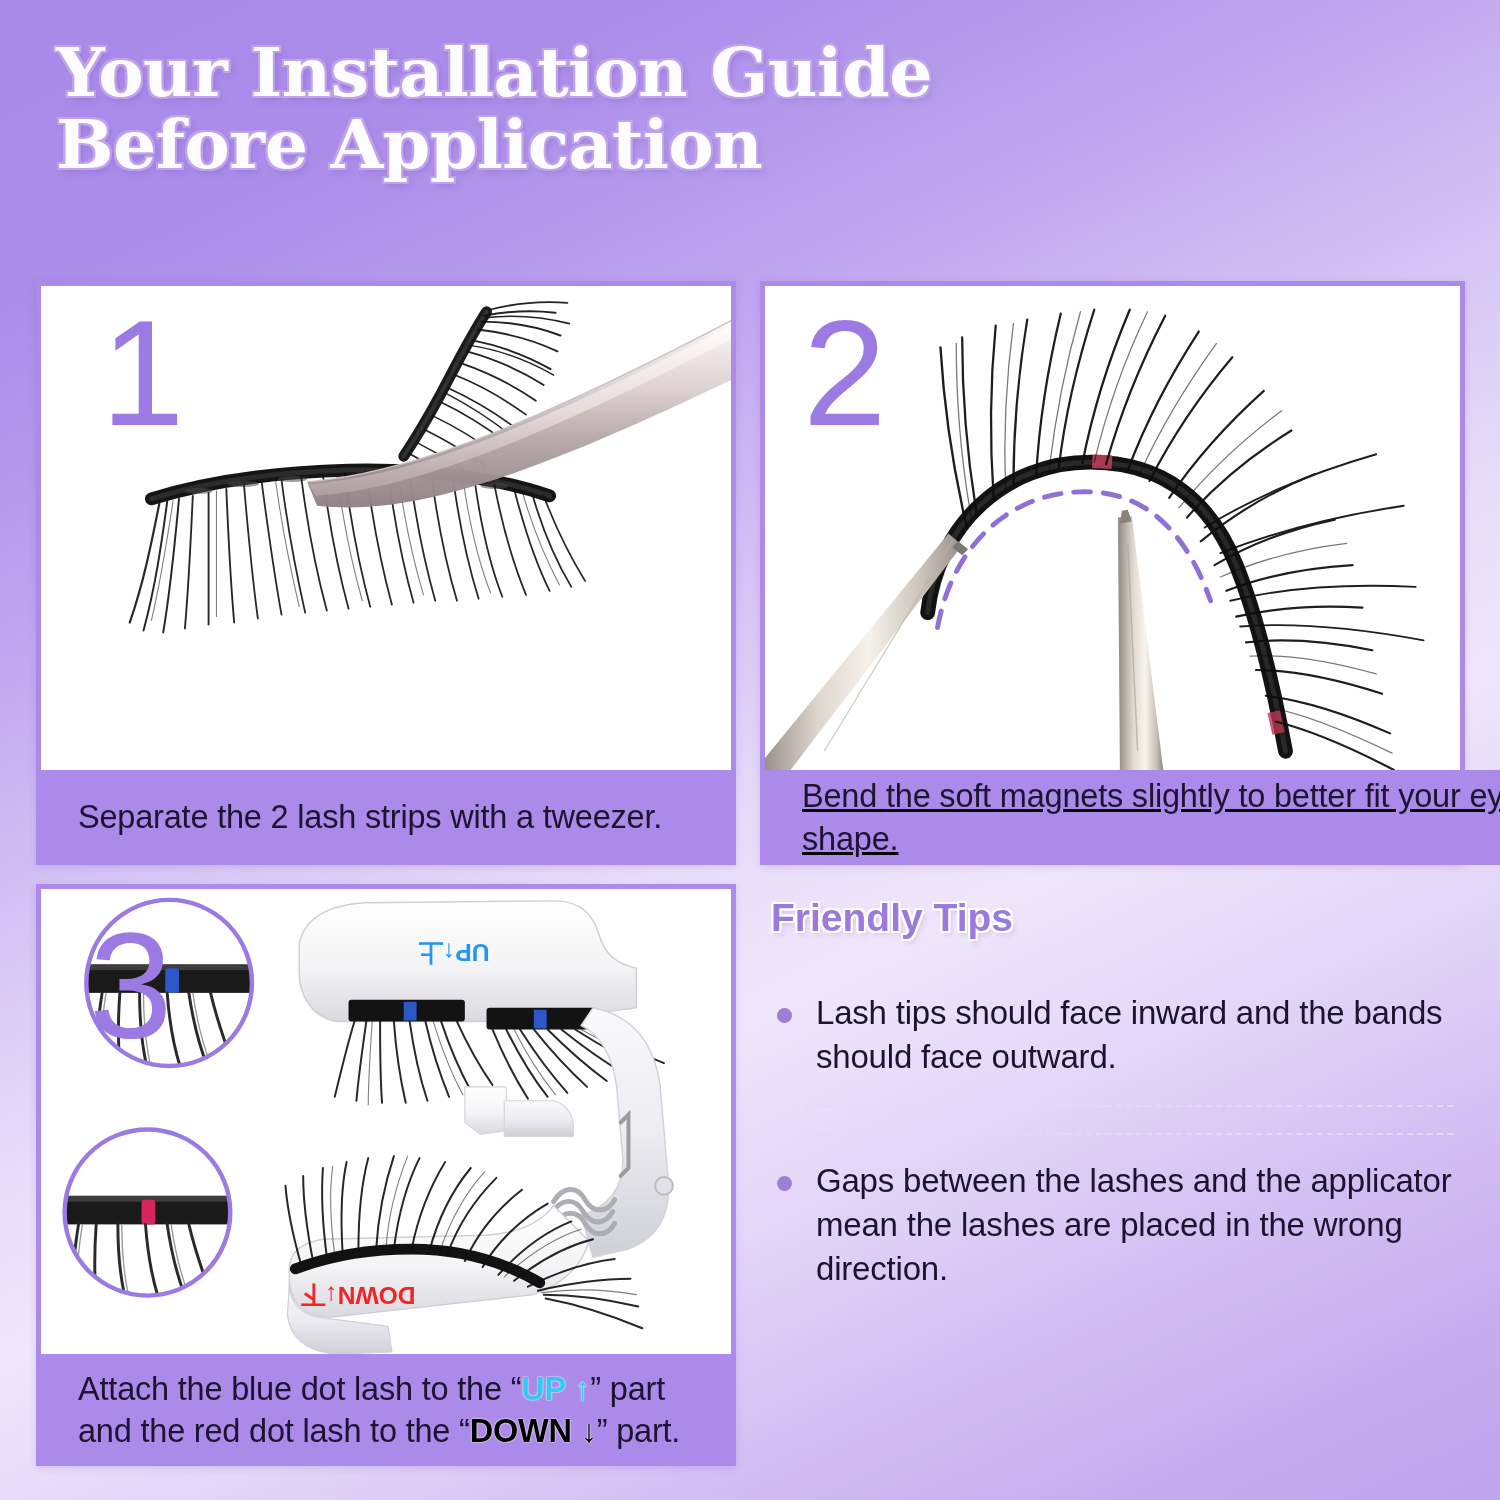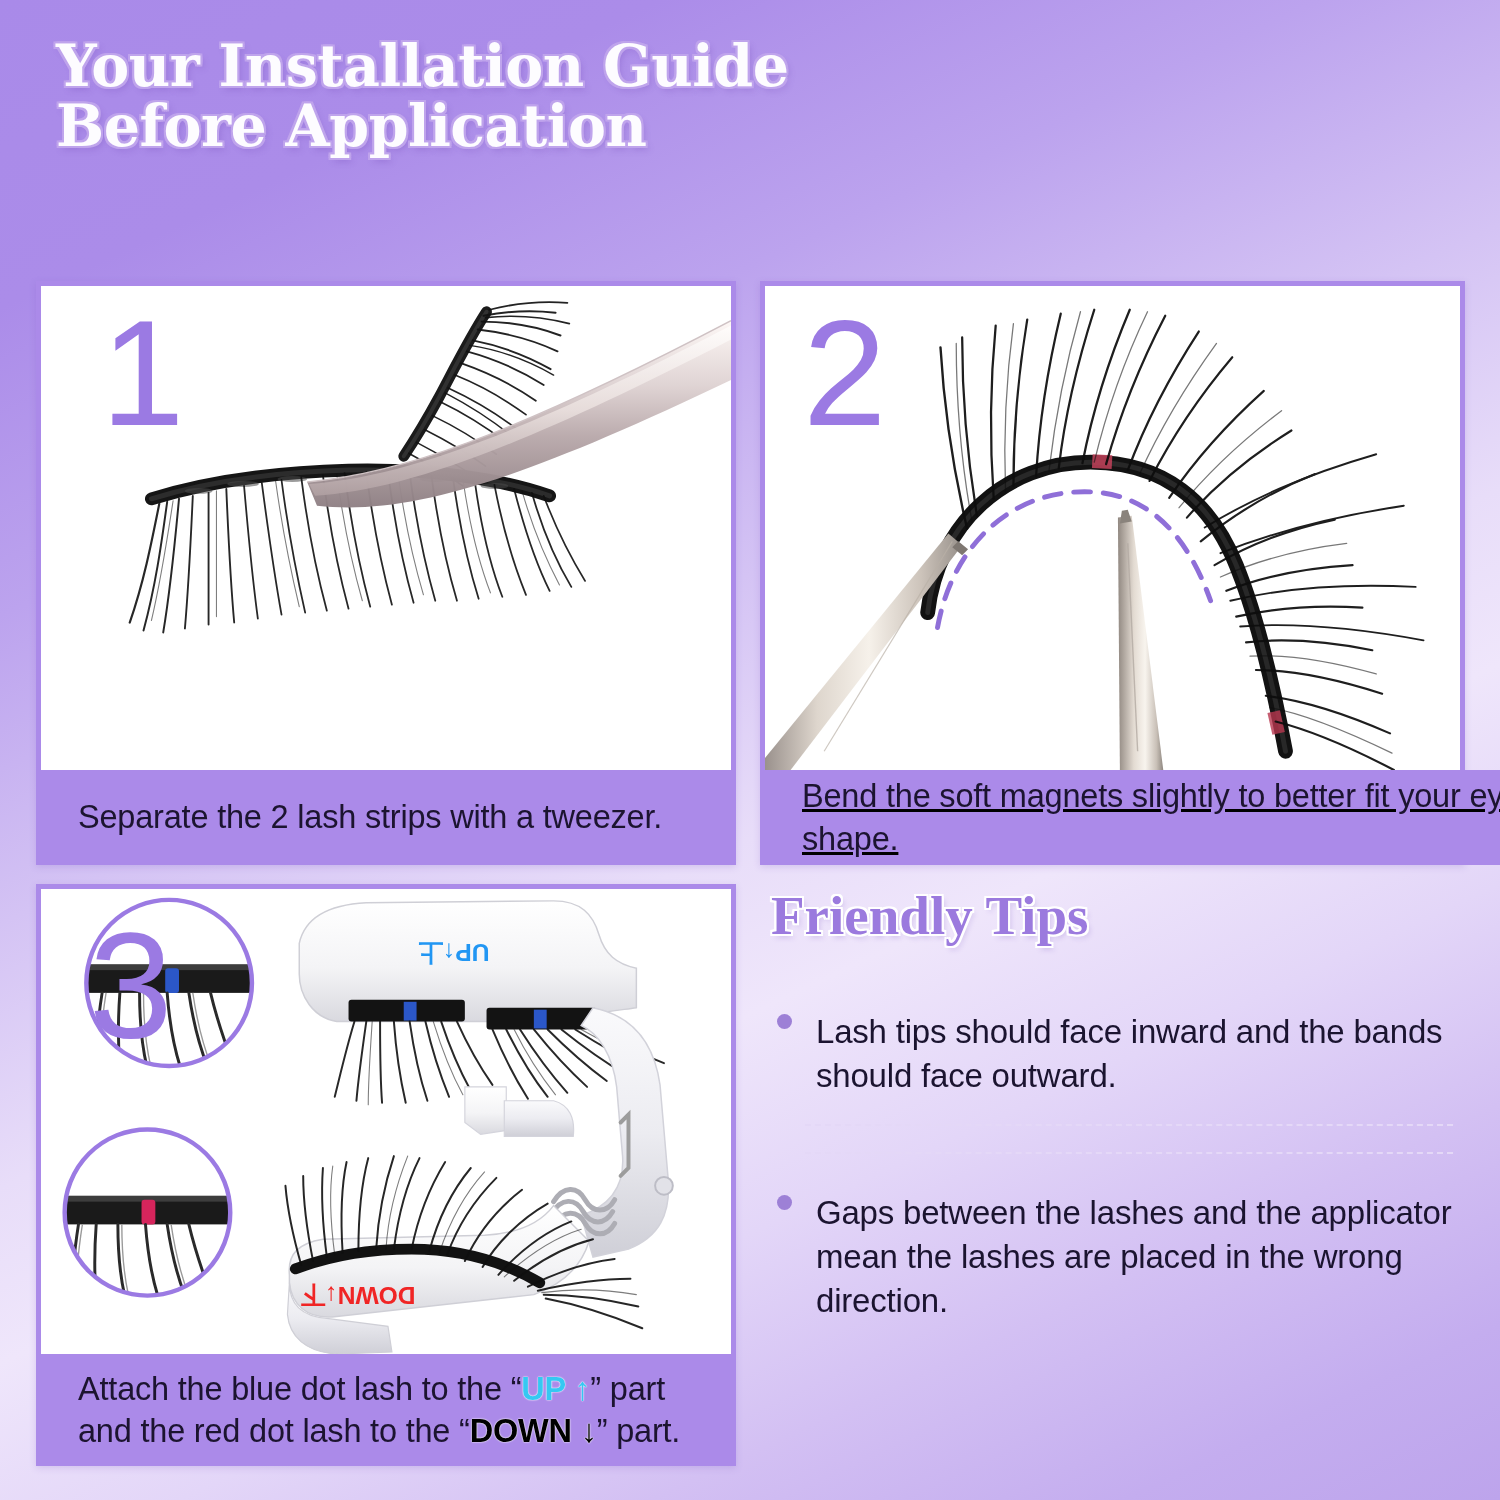--- a/index.html
+++ b/index.html
@@ -19,21 +19,21 @@
         #c4adef 92%,
         #bda4ec 100%);
   }
   .page{position:relative;width:1500px;height:1500px;}
 
   
   .title{
     position:absolute;left:56px;top:36px;width:1340px;
     font-family:"DejaVu Serif", serif;
     font-weight:700;
-    font-size:57px;
+    font-size:68px;
     line-height:1.06;
     color:#fdfcff;
     letter-spacing:-0.5px;
     text-shadow:
       2px 0 0 #bfa4ec, -2px 0 0 #bfa4ec, 0 2px 0 #bfa4ec, 0 -2px 0 #bfa4ec,
       2px 2px 0 #bfa4ec, -2px 2px 0 #bfa4ec, 2px -2px 0 #bfa4ec, -2px -2px 0 #bfa4ec,
       3px 4px 6px rgba(110,70,180,.28);
     white-space:pre-line;
   }
 
@@ -83,39 +83,39 @@
     color:#9b7ae3;
     user-select:none;
   }
   #num1{left:60px;top:12px;}
   #num2{left:38px;top:12px;}
   #num3{left:48px;top:22px;}
 
   
   .tips{position:absolute;left:763px;top:884px;width:700px;}
   .tips-title{
-    font-family:Liberation Serif, serif;
+    font-family:Liberation Sans, sans-serif;
     font-weight:700;
-    font-size:55px;
+    font-size:39px;
     line-height:1;
     color:#9b7ade;
     text-shadow:
       2px 0 0 #fff, -2px 0 0 #fff, 0 2px 0 #fff, 0 -2px 0 #fff,
       2px 2px 0 #fff, -2px 2px 0 #fff, 2px -2px 0 #fff, -2px -2px 0 #fff,
       3px 4px 5px rgba(120,80,190,.22);
-    margin:4px 0 54px 8px;
+    margin:14px 0 54px 8px;
   }
   .tip{display:flex;gap:24px;align-items:flex-start;padding:0 4px 0 14px;}
   .tip .dot{
     flex:0 0 auto;width:15px;height:15px;border-radius:50%;
     background:#9d80d6;margin-top:17px;
   }
   .tip .txt{
     font-size:33px;line-height:1.33;color:#1b1430;
-    font-family:"Liberation Sans", sans-serif;letter-spacing:-0.2px;margin-top:13px;
+    font-family:"Liberation Sans", sans-serif;letter-spacing:-0.2px;
   }
   .sep{
     height:0;border-top:2.5px dashed #e4d8f7;
     margin:26px 10px 24px 42px;
   }
 
   
   .up{color:#35c8f2;font-weight:600;
       text-shadow:0 0 1px #fff,0 0 2px #fff;}
   .down{color:#000000;font-weight:600;

